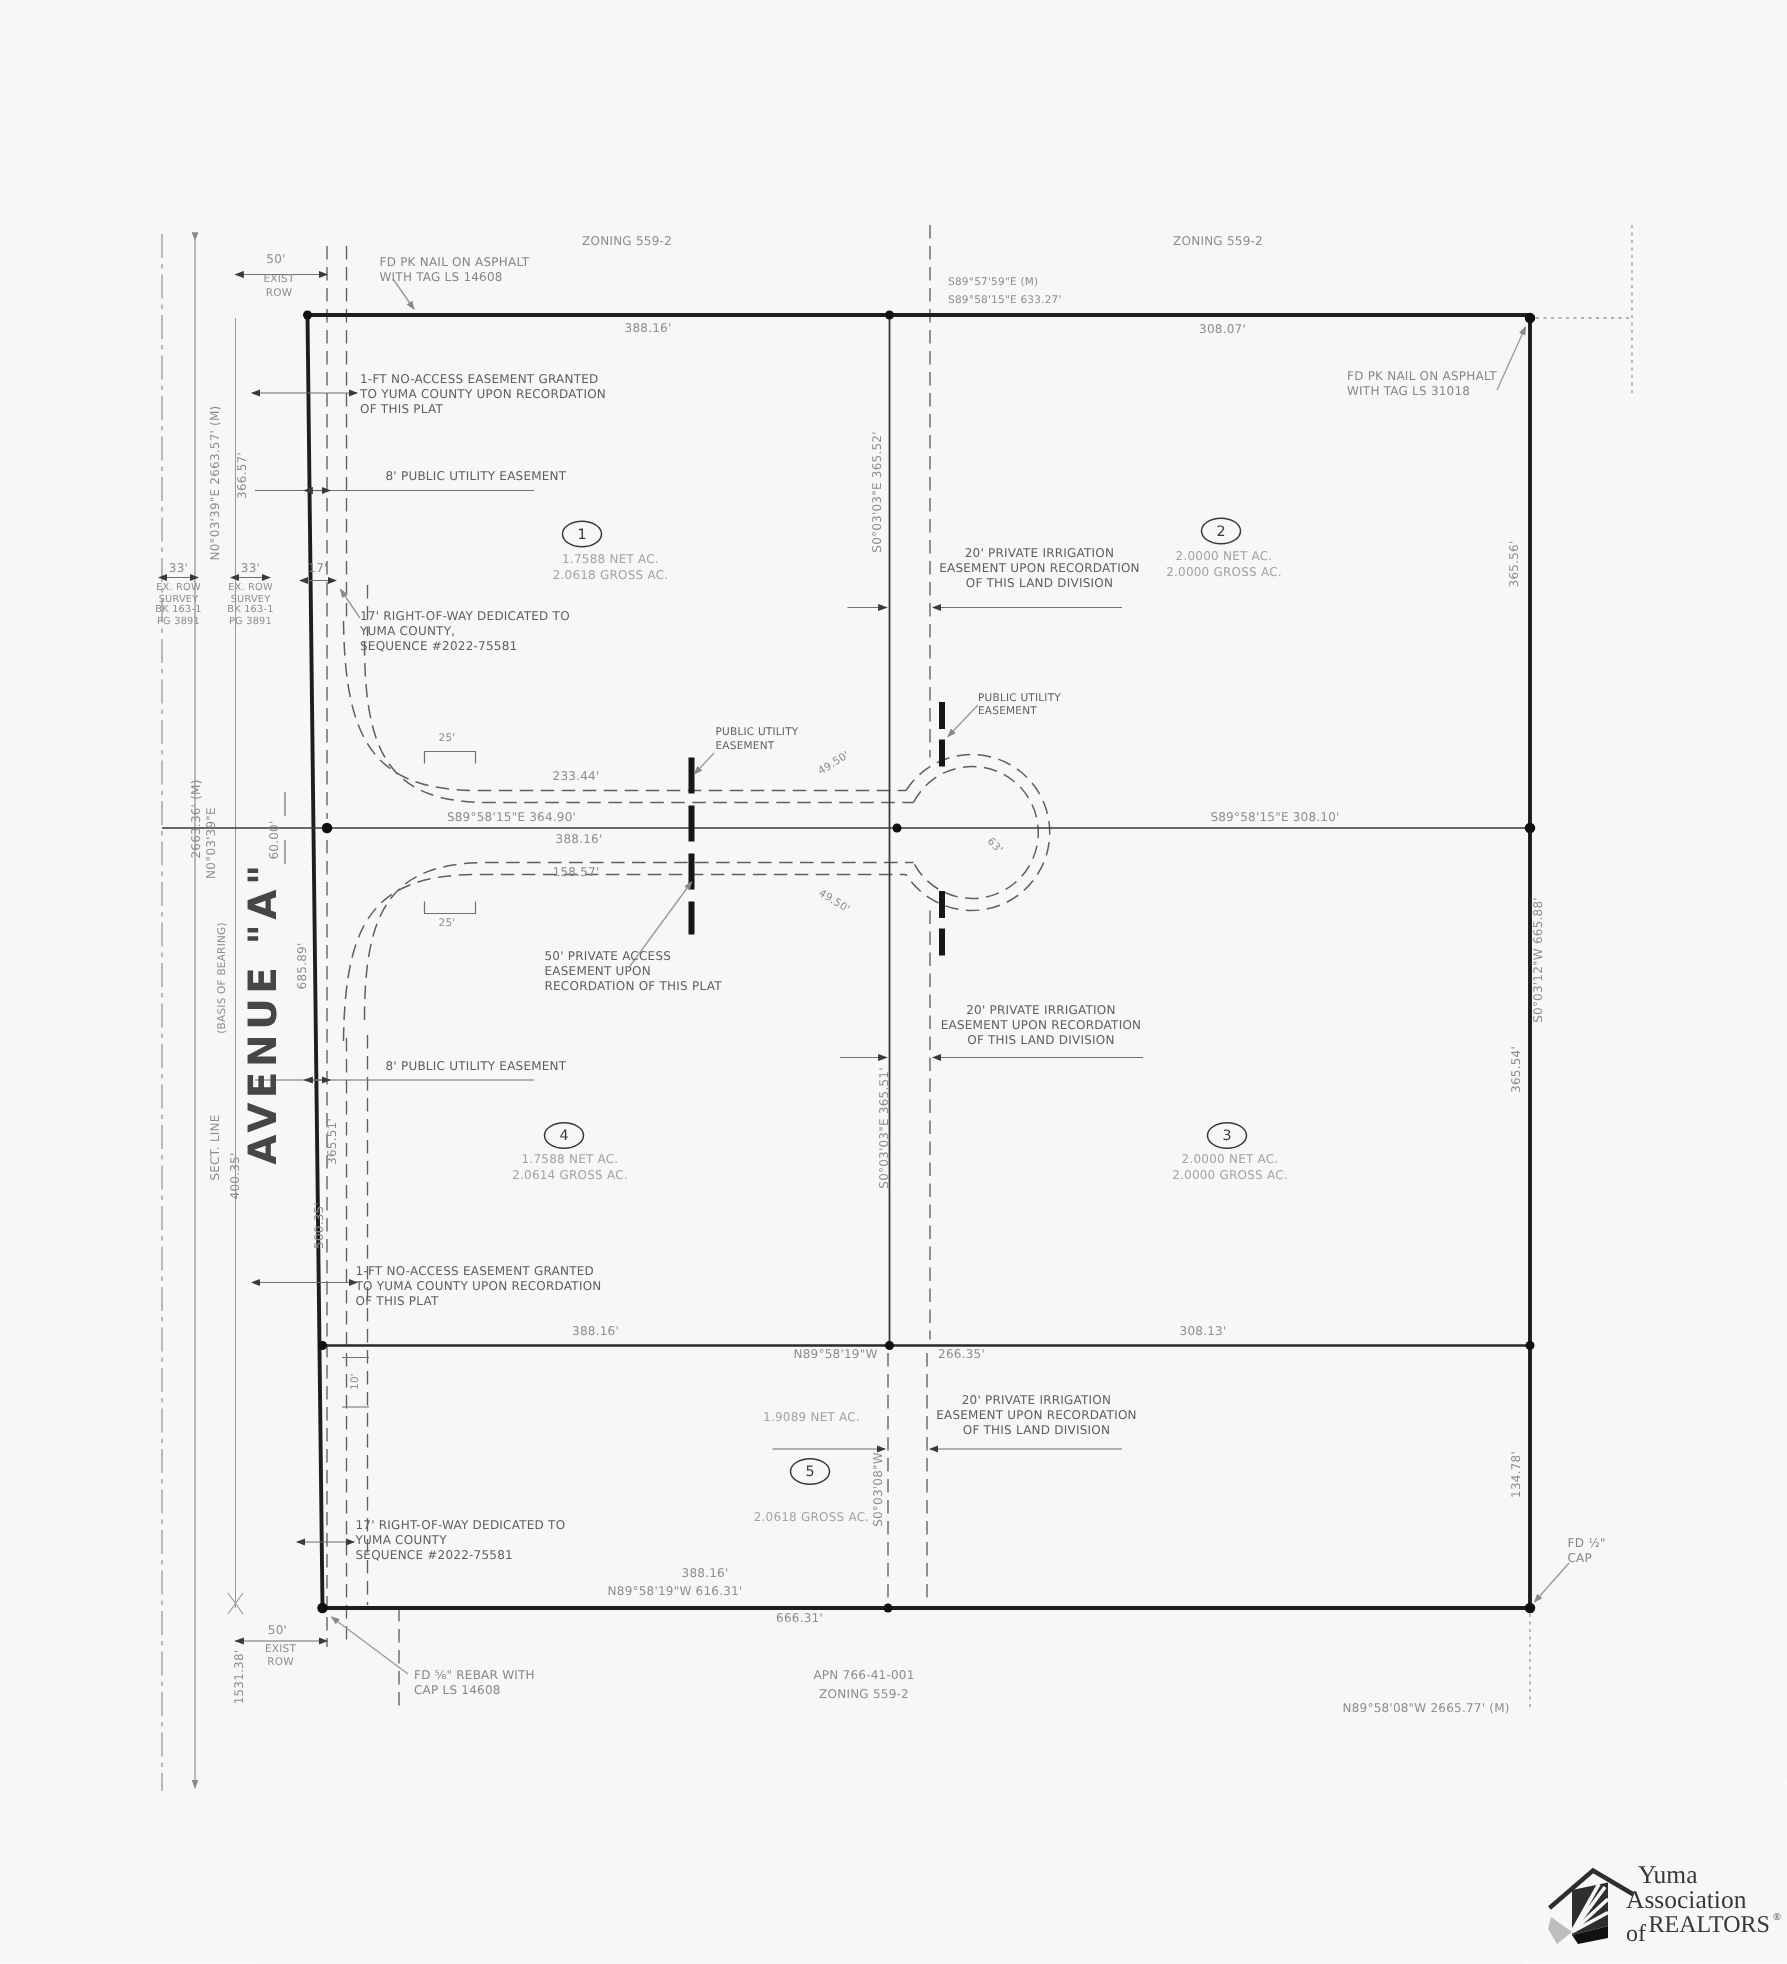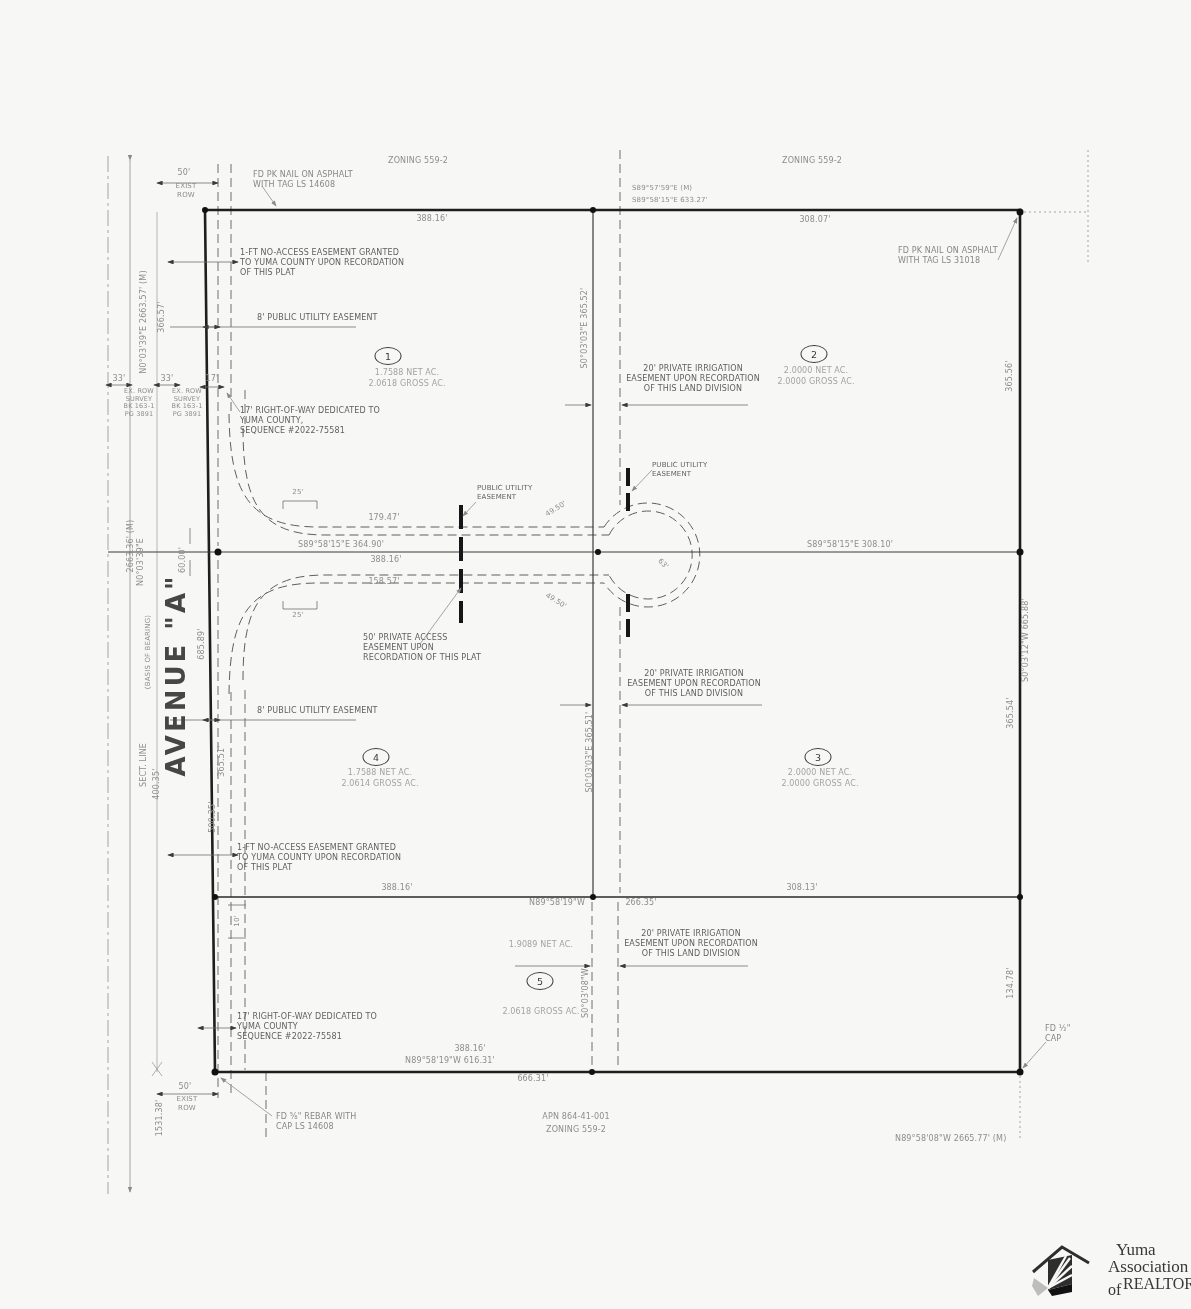--- a/index.html
+++ b/index.html
@@ -8,27 +8,27 @@
   .lines{position:absolute;left:0;top:0;}
   .lb{position:absolute;font-size:8px;line-height:10px;color:#7a7a7a;
       letter-spacing:.15px;white-space:pre-line;}
   .dim{color:#8d8d8d;}
   .note{color:#5f5f5f;}
   .mon{color:#878787;}
   .lt{color:#a3a3a3;}
   .c{transform:translateX(-50%);text-align:center;}
   .r{transform:translate(-50%,-50%) rotate(-90deg);white-space:nowrap;}
   .s7{font-size:7px;line-height:8.5px;}
-  .s65{font-size:6.5px;line-height:7.5px;margin-left:20px;}
+  .s65{font-size:6.5px;line-height:7.5px;}
   .avenue{font-size:26px;letter-spacing:3px;color:#464646;font-weight:600;}
   .lotn{position:absolute;transform:translate(-50%,-50%);width:25px;height:16px;
         border:1.4px solid #3a3a3a;border-radius:50%;display:flex;align-items:center;
         justify-content:center;font-size:9.5px;color:#3a3a3a;background:transparent;}
   .logo{position:absolute;left:1030px;top:1238px;width:160px;height:70px;}
-  .logo span{position:absolute;font-family:"Liberation Serif","DejaVu Serif",serif;color:#383838;margin-left:24px;}
+  .logo span{position:absolute;font-family:"Liberation Serif","DejaVu Serif",serif;color:#383838;}
   .lg1{left:62px;top:2px;font-size:17px;}
   .lg2{left:54px;top:19px;font-size:17px;}
   .lg3{left:54px;top:43px;font-size:16px;}
   .lg4{left:69px;top:37px;font-size:16px;}
   .lg5{left:152px;top:36px;font-size:7px;}
 </style>
 </head>
 <body>
 
 <div class="plat">
@@ -186,21 +186,21 @@
   <span class="lb lt c" style="left:816px;top:377px">2.0000 GROSS AC.</span>
   <span class="lb note c" style="left:693px;top:364px">20' PRIVATE IRRIGATION
 EASEMENT UPON RECORDATION
 OF THIS LAND DIVISION</span>
 
   <span class="lb note s7" style="left:477px;top:484px">PUBLIC UTILITY
 EASEMENT</span>
   <span class="lb note s7" style="left:652px;top:461px">PUBLIC UTILITY
 EASEMENT</span>
   <span class="lb dim r" style="left:585px;top:328px">S0°03'03"E   365.52'</span>
-  <span class="lb dim c" style="left:384px;top:513px">179.47'</span>
+  <span class="lb dim c" style="left:384px;top:513px">233.44'</span>
   <span class="lb dim c" style="left:341px;top:540px">S89°58'15"E   364.90'</span>
   <span class="lb dim c" style="left:386px;top:555px">388.16'</span>
   <span class="lb dim c" style="left:384px;top:577px">158.57'</span>
   <span class="lb dim c" style="left:850px;top:540px">S89°58'15"E   308.10'</span>
   <span class="lb dim r" style="left:183px;top:560px">60.00'</span>
   <span class="lb dim r" style="left:131px;top:546px">2663.36' (M)</span>
   <span class="lb dim r" style="left:141px;top:562px">N0°03'39"E</span>
   <span class="lb dim r" style="left:202px;top:644px">685.89'</span>
   <span class="lb dim c s7" style="left:298px;top:488px">25'</span>
   <span class="lb dim c s7" style="left:298px;top:611px">25'</span>
@@ -258,21 +258,21 @@
 
   <span class="lb dim c" style="left:470px;top:1044px">388.16'</span>
   <span class="lb dim c" style="left:450px;top:1056px">N89°58'19"W  616.31'</span>
   <span class="lb dim c" style="left:533px;top:1074px">666.31'</span>
   <span class="lb dim c" style="left:185px;top:1082px">50'</span>
   <span class="lb dim c s7" style="left:187px;top:1095px">EXIST
 ROW</span>
   <span class="lb dim r" style="left:160px;top:1118px">1531.38'</span>
   <span class="lb mon" style="left:276px;top:1112px">FD ⅝" REBAR WITH
 CAP LS 14608</span>
-  <span class="lb dim c" style="left:576px;top:1112px">APN 864-41-001</span>
+  <span class="lb dim c" style="left:576px;top:1112px">APN 766-41-001</span>
   <span class="lb dim c" style="left:576px;top:1125px">ZONING 559-2</span>
   <span class="lb dim" style="left:895px;top:1134px">N89°58'08"W    2665.77' (M)</span>
   <span class="lb mon" style="left:1045px;top:1024px">FD ½"
 CAP</span>
 
   <div class="logo">
     <svg width="58" height="62" viewBox="0 0 58 62" style="position:absolute;left:2px;top:4px">
       <path d="M1,30 L30,5 L57,21" stroke="#2e2e2e" stroke-width="3" fill="none"></path>
       <polygon points="16,18 40,13 40,42 16,48" fill="#2e2e2e"></polygon>
       <g stroke="#f7f7f5" stroke-width="2.4">

